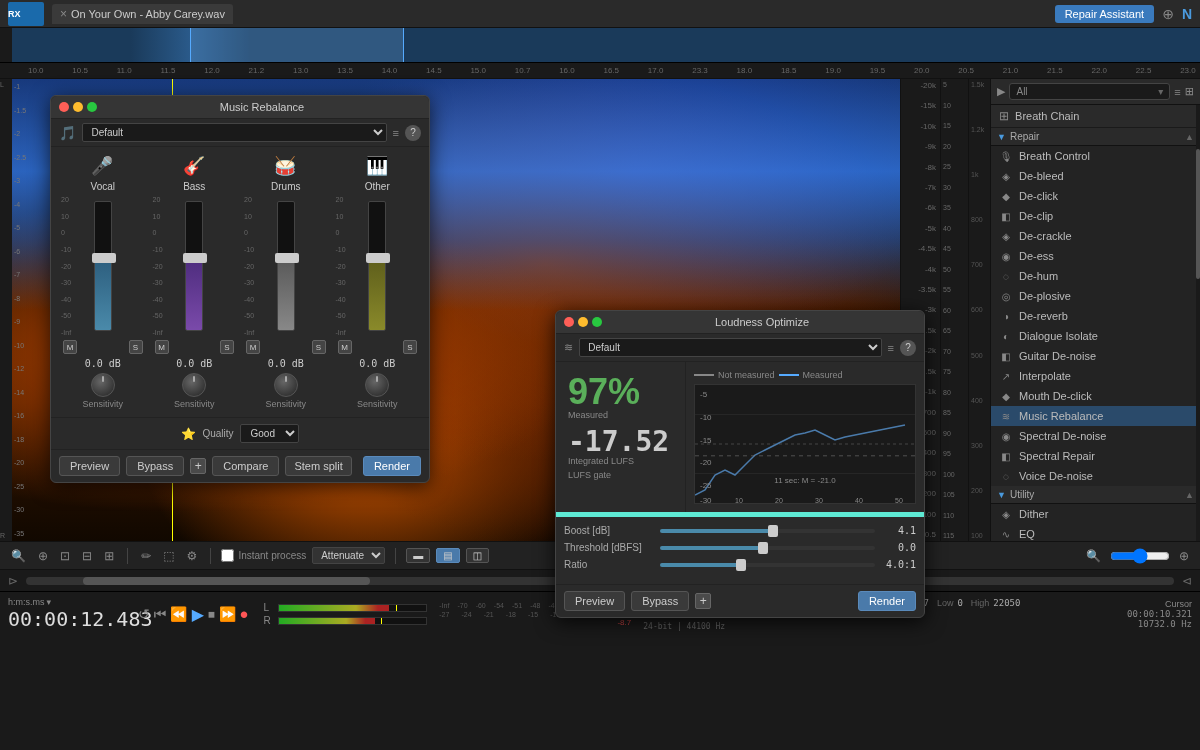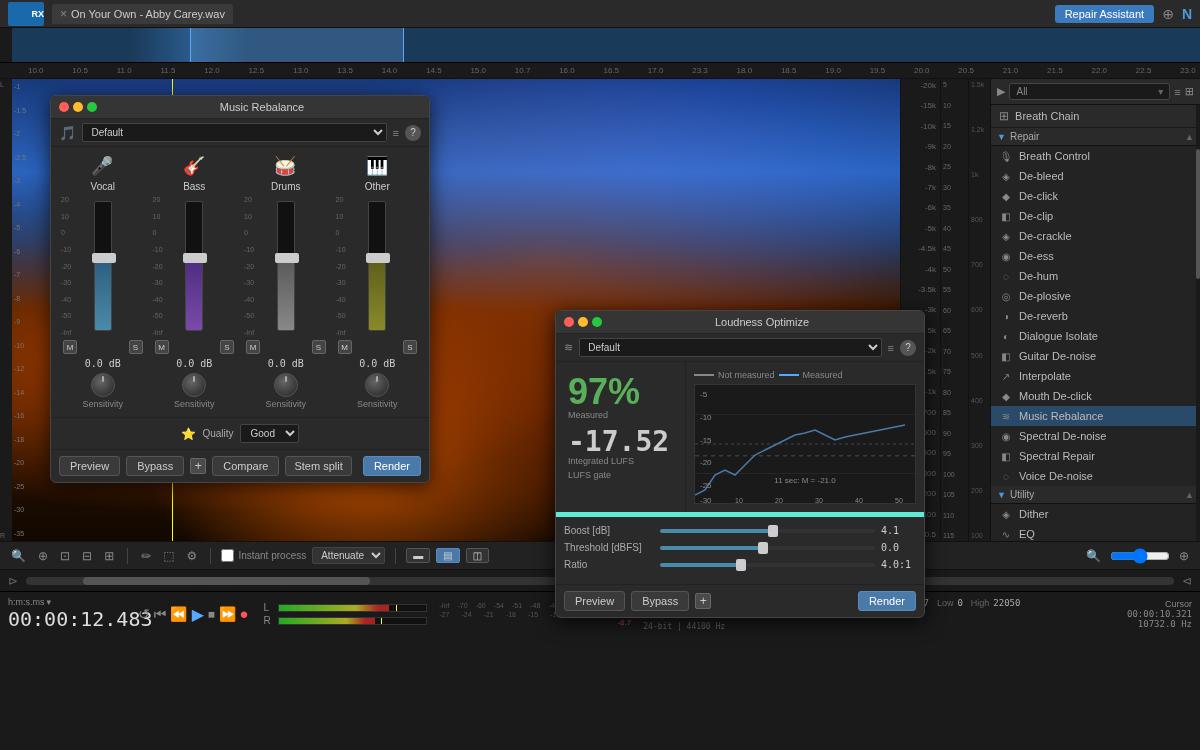--- a/index.html
+++ b/index.html
@@ -1,20 +1,20 @@
 <!DOCTYPE html>
 <html><head>
   <meta charset="utf-8">
   <style>
     * { margin: 0; padding: 0; box-sizing: border-box; }
     body { width: 1200px; height: 750px; background: #1a1a1a; color: #ccc; font-family: 'Arial', sans-serif; font-size: 11px; overflow: hidden; position: relative; }
 
     
     #topbar { display: flex; align-items: center; background: #2a2a2a; height: 28px; border-bottom: 1px solid #111; padding: 0 8px; gap: 8px; }
-    #app-logo { width: 36px; height: 24px; background: #1a6aab; display: flex; align-items: center; justify-content: flex-end; color: #fff; font-size: 9px; font-weight: bold; border-radius: 2px; }
+    #app-logo { width: 36px; height: 24px; background: #1a6aab; display: flex; align-items: center; justify-content: flex-start; color: #fff; font-size: 9px; font-weight: bold; border-radius: 2px; }
     #tab-file { background: #3a3a3a; border-radius: 3px 3px 0 0; padding: 3px 8px; display: flex; align-items: center; gap: 4px; color: #ccc; font-size: 11px; }
     #tab-close { color: #888; cursor: pointer; font-size: 12px; }
     .spacer { flex: 1; }
     #repair-assistant-btn { background: #3a7abd; color: #fff; border: none; padding: 3px 10px; border-radius: 3px; font-size: 11px; cursor: pointer; }
     #monitor-icon { color: #888; font-size: 14px; cursor: pointer; }
     #nx-logo { color: #4a9ade; font-weight: bold; font-size: 14px; }
 
     
     #waveform-overview { height: 35px; background: #111; border-bottom: 1px solid #000; display: flex; align-items: center; position: relative; overflow: hidden; }
     #waveform-overview-inner { flex: 1; height: 100%; background: linear-gradient(to right, #1a3a5a 0%, #1a3a5a 10%, #2a5a8a 15%, #1a3a5a 20%, #1a3a5a 100%); position: relative; }
@@ -151,21 +151,21 @@
     .lo-gate-line { width: 20px; height: 2px; background: #888; }
     .lo-measured-line { width: 20px; height: 2px; background: #5af; }
     #lo-right { flex: 1; padding: 8px; }
     #lo-chart { width: 100%; height: 120px; background: #1a1a1a; border: 1px solid #333; position: relative; overflow: hidden; }
     #lo-controls { padding: 8px; border-top: 5px solid #5eead4; }
     .lo-control-row { display: flex; align-items: center; margin-bottom: 6px; gap: 6px; }
     .lo-control-label { width: 90px; font-size: 10px; color: #aaa; }
     .lo-slider { flex: 1; height: 4px; background: #333; border-radius: 2px; position: relative; cursor: pointer; }
     .lo-slider-fill { height: 100%; background: #4a8aaa; border-radius: 2px; }
     .lo-slider-thumb { position: absolute; right: 0; top: -4px; width: 10px; height: 12px; background: #ccc; border-radius: 2px; cursor: pointer; }
-    .lo-value { width: 35px; font-size: 10px; color: #ccc; font-family: monospace; }
+    .lo-value { width: 35px; text-align: right; font-size: 10px; color: #ccc; font-family: monospace; }
     #lo-learn-btn { display: block; width: 100%; background: #3a3a3a; border: 1px solid #555; color: #ccc; padding: 4px; border-radius: 3px; font-size: 11px; cursor: pointer; text-align: center; margin-top: 4px; }
     #lo-bottom { display: flex; align-items: center; padding: 6px 8px; border-top: 1px solid #222; gap: 6px; }
     .lo-btn { background: #3a3a3a; border: 1px solid #555; color: #ccc; padding: 3px 10px; border-radius: 3px; font-size: 11px; cursor: pointer; }
     .lo-btn-render { background: #4a7aaa; border: 1px solid #5a8abb; color: #fff; padding: 3px 10px; border-radius: 3px; font-size: 11px; cursor: pointer; margin-left: auto; }
     .lo-plus-btn { width: 16px; height: 16px; background: #4a4a4a; border: 1px solid #666; border-radius: 2px; display: flex; align-items: center; justify-content: center; color: #ccc; font-size: 12px; cursor: pointer; }
 
     
     #playhead { position: absolute; left: 160px; top: 0; bottom: 0; width: 1px; background: #ff0; z-index: 5; pointer-events: none; }
 
     
@@ -209,21 +209,21 @@
 </div>
 
 <div id="time-ruler">
   <div style="width:12px; flex-shrink:0;"></div>
   <div id="time-ruler-ticks">
     <span>10.0</span>
     <span>10.5</span>
     <span>11.0</span>
     <span>11.5</span>
     <span>12.0</span>
-    <span>12.5</span>
+    <span>21.2</span>
     <span>13.0</span>
     <span>13.5</span>
     <span>14.0</span>
     <span>14.5</span>
     <span>15.0</span>
     <span>10.7</span>
     <span>16.0</span>
     <span>16.5</span>
     <span>17.0</span>
     <span>23.3</span>

